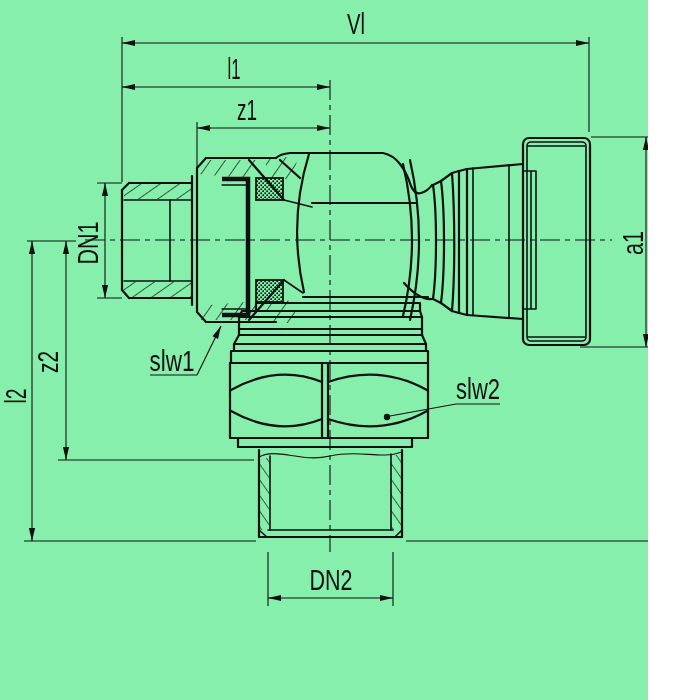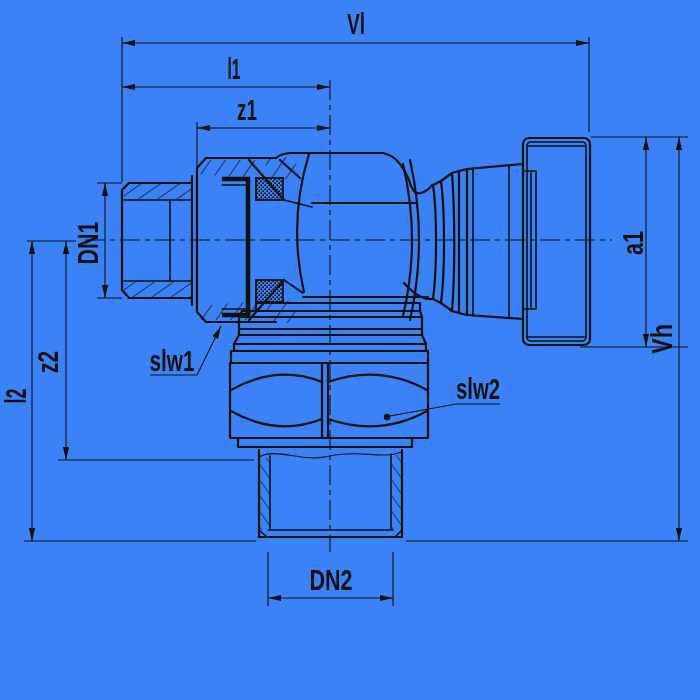--- a/index.html
+++ b/index.html
@@ -1,16 +1,16 @@
 <!DOCTYPE html>
 <html><head>
 <meta charset="utf-8">
 <style>
   html,body{margin:0;padding:0;background:#fff;}
-  .page{width:700px;height:700px;background:#3b82f6;position:relative;overflow:hidden;font-weight:bold;}
+  .page{width:648px;height:700px;background:#86efac;position:relative;overflow:hidden;}
   svg{display:block;}
   text{font-family:"Liberation Sans","DejaVu Sans",sans-serif;fill:#111;}
   .dimtxt{font-size:29px;}
   .obj{stroke:#111;stroke-width:2.2;fill:none;stroke-linecap:round;stroke-linejoin:round;}
   .obj2{stroke:#111;stroke-width:1.6;fill:none;stroke-linecap:round;}
   .obj3{stroke:#111;stroke-width:1.3;fill:none;stroke-linecap:round;}
   .thin{stroke:#111;stroke-width:1.1;fill:none;}
   .thick{stroke:#111;stroke-width:4.5;fill:none;stroke-linejoin:miter;}
   .cl{stroke:#111;stroke-width:1.1;fill:none;stroke-dasharray:20 5 5 5;}
   .hfill{stroke:#111;stroke-width:1.8;}

